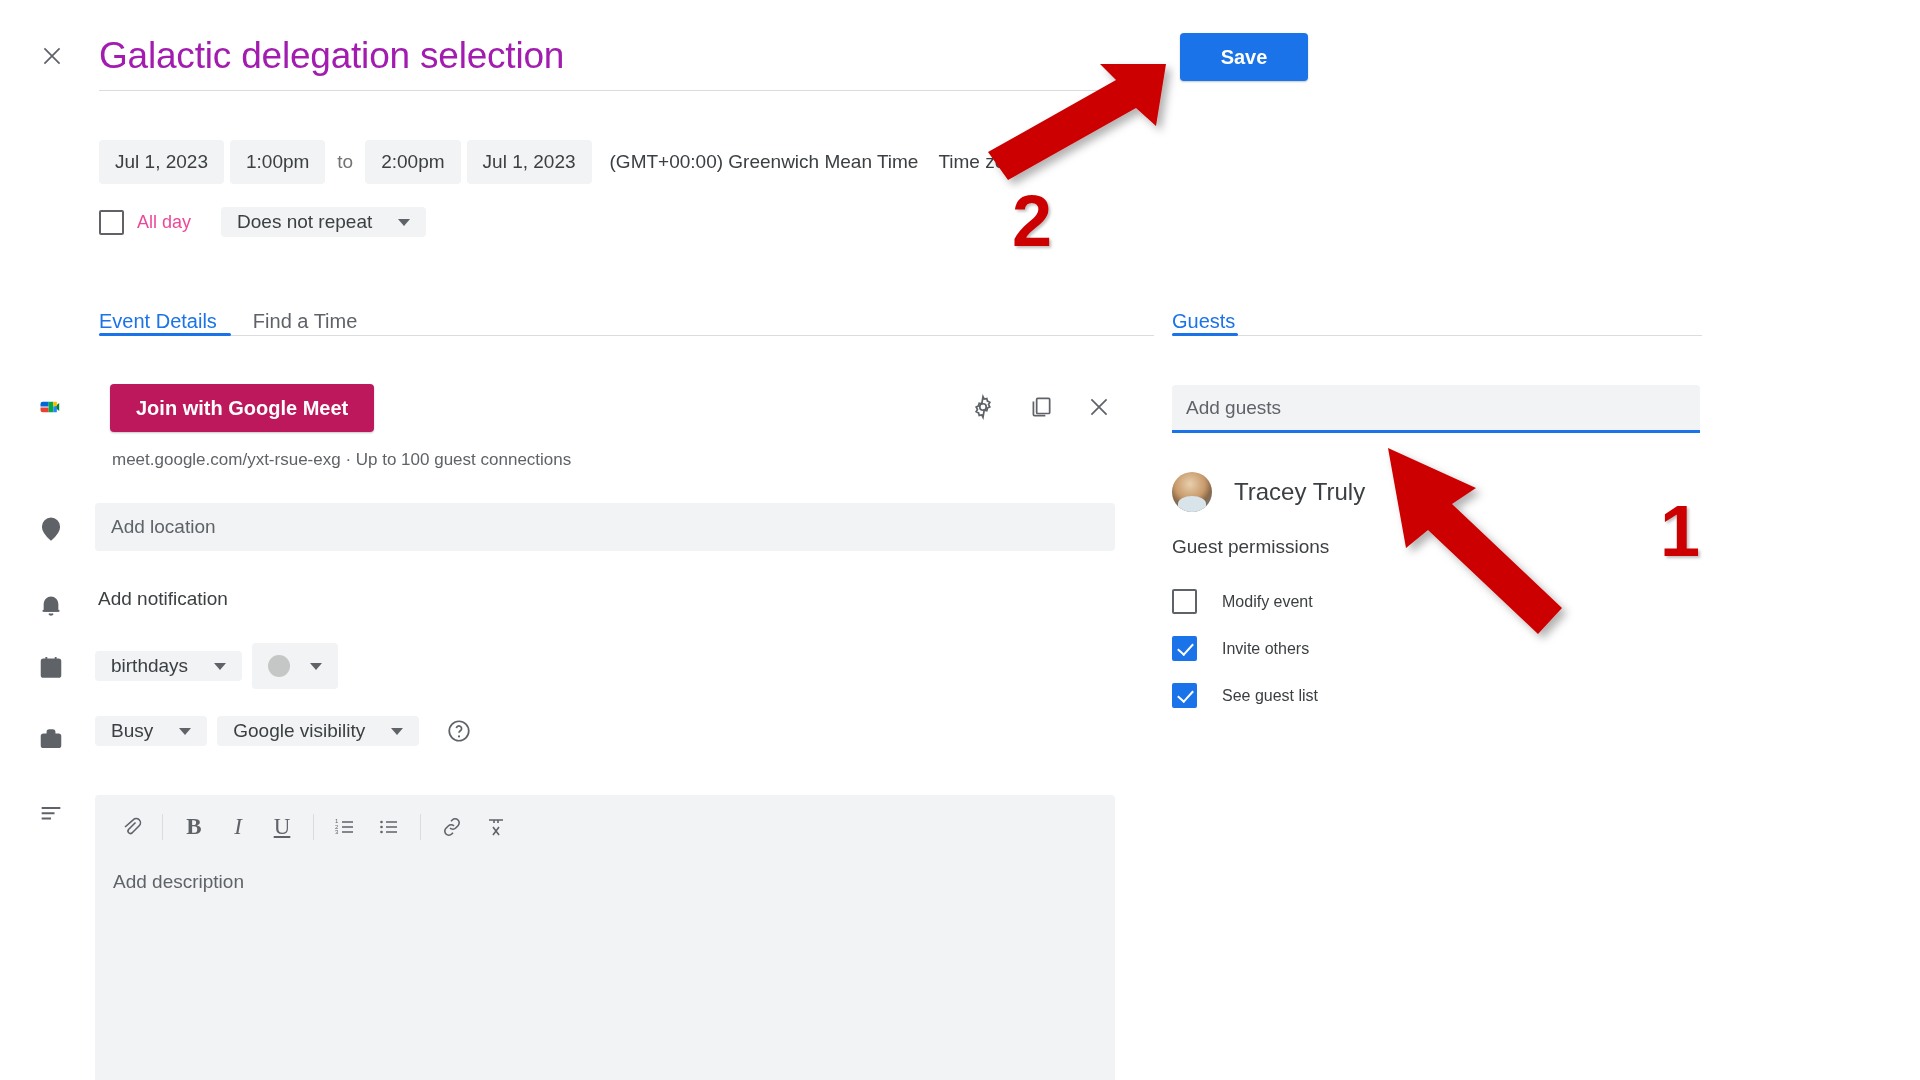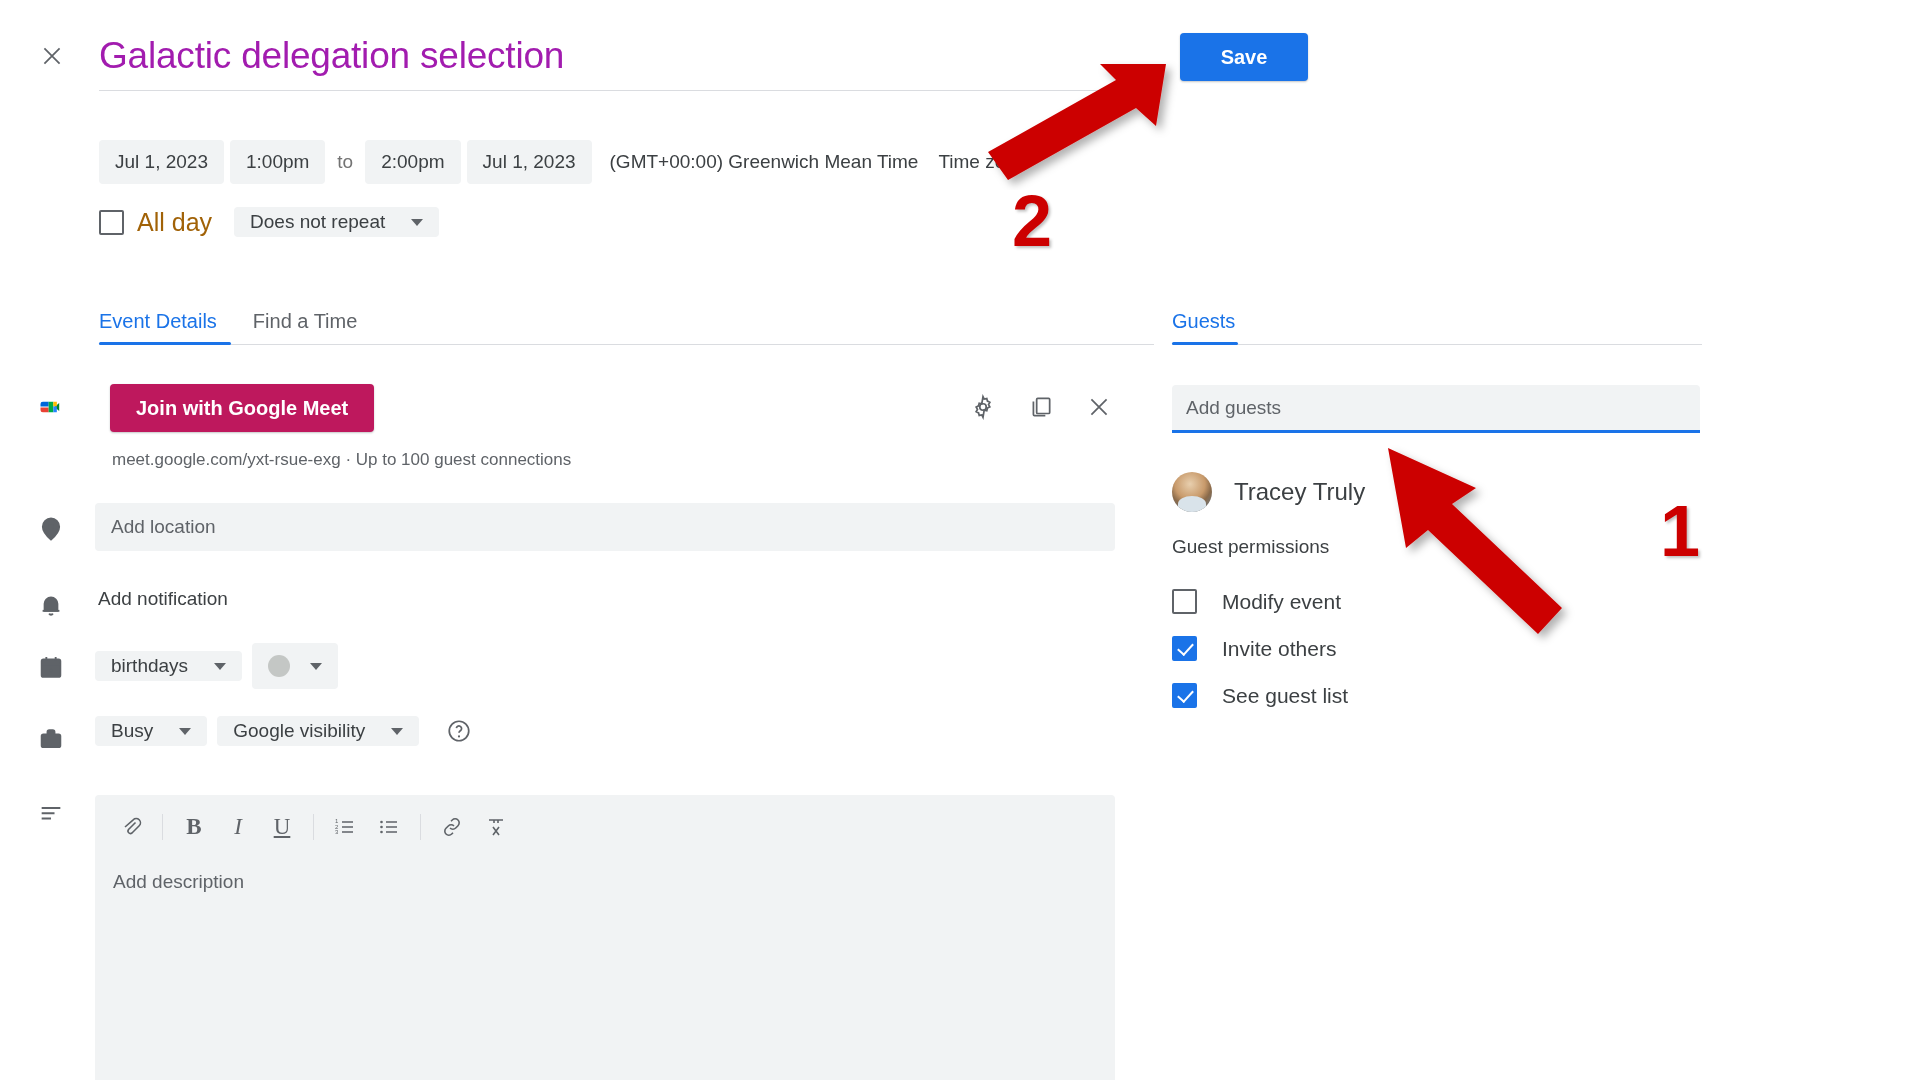--- a/index.html
+++ b/index.html
@@ -71,39 +71,39 @@
     width: 25px; height: 25px; border: 2px solid #5f6368;
     border-radius: 2px; background: #fff; cursor: pointer;
     display: inline-block; position: relative; flex: none;
   }
   .cb.checked { background: #1a73e8; border-color: #1a73e8; }
   .cb.checked::after {
     content: ""; position: absolute; left: 7px; top: 2px;
     width: 7px; height: 13px; border: solid #fff;
     border-width: 0 2.6px 2.6px 0; transform: rotate(42deg);
   }
-  .allday-label { font-size: 25px; color: #a16207; margin-left: 13px; margin-right: 22px; }
+  .allday-label { font-size: 18px; color: #ec4899; margin-left: 13px; margin-right: 30px; }
   .select-chip {
     background: #f1f3f4; border: none; border-radius: 4px;
     font-family: "Liberation Sans", sans-serif;
     font-size: 19px; color: #3c4043;
     padding: 4px 16px; cursor: pointer;
     display: inline-flex; align-items: center; gap: 26px;
   }
   .caret {
     width: 0; height: 0; border-left: 6px solid transparent;
     border-right: 6px solid transparent; border-top: 7px solid #5f6368;
   }
 
   
   .tabs-left { position: absolute; left: 99px; top: 310px; width: 1055px; }
   .tabs-right { position: absolute; left: 1172px; top: 310px; width: 530px; }
   .tabs-strip { display: flex; align-items: flex-end; gap: 0px; position: relative; }
   .tab {
-    font-size: 20px; color: #5f6368; padding: 0 6px 11px 0;
+    font-size: 20px; color: #5f6368; padding: 0 6px 2px 0;
     cursor: pointer; background: none; border: none;
     font-family: "Liberation Sans", sans-serif;
     margin-right: 30px;
   }
   .tab.active { color: #1a73e8; }
   .tabs-underline { height: 1px; background: #dadce0; width: 100%; position: relative; }
   .tabs-underline::after {
     content: ""; position: absolute; left: 0; top: -2px;
     height: 3px; background: #1a73e8; border-radius: 2px;
   }
@@ -223,21 +223,21 @@
 
   .perm-title {
     position: absolute; left: 1172px; top: 536px;
     font-size: 19px; color: #3c4043;
   }
   .perm-list { position: absolute; left: 1172px; top: 578px; }
   .perm-row {
     display: flex; align-items: center; gap: 25px;
     height: 47px; cursor: pointer;
   }
-  .perm-label { font-size: 21px; color: #3c4043; }
+  .perm-label { font-size: 16px; color: #3c4043; }
 
   
   .anno { position: absolute; pointer-events: none; }
   .anno-num {
     position: absolute; color: #cc0000; font-weight: bold;
     font-family: "Liberation Sans", sans-serif;
     text-shadow: 2px 2px 3px rgba(0,0,0,.25);
   }
 </style>
 </head>

